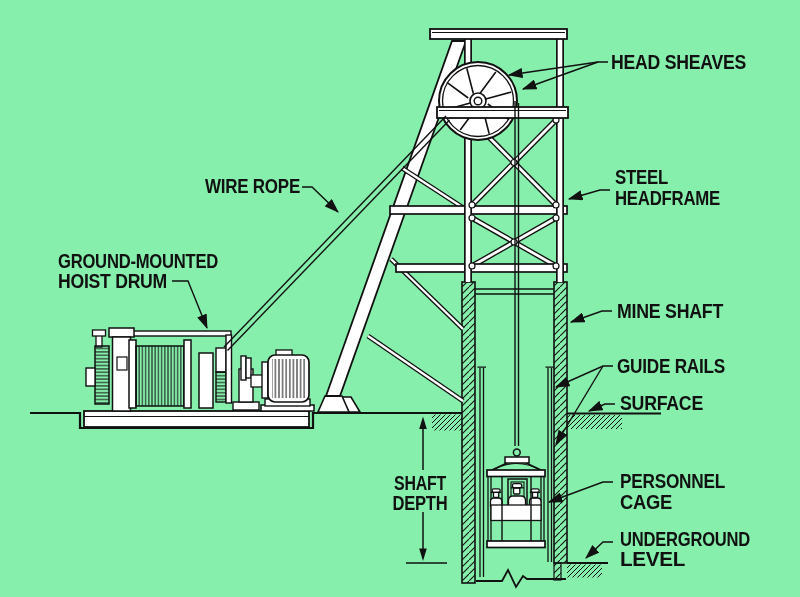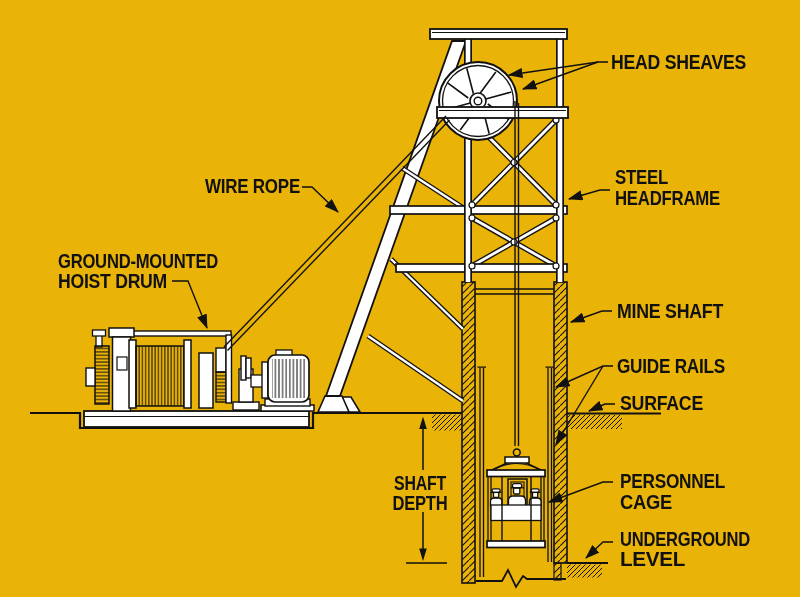--- a/index.html
+++ b/index.html
@@ -1,16 +1,16 @@
 <!DOCTYPE html>
 <html><head>
 <meta charset="utf-8">
 <style>
   html,body{margin:0;padding:0;background:#ffffff;}
-  .stage{position:relative;width:800px;height:597px;background:#eab308;overflow:hidden;
+  .stage{position:relative;width:800px;height:597px;background:#86efac;overflow:hidden;
          font-family:"Liberation Sans", sans-serif;text-align:right;}
   svg{position:absolute;left:0;top:0;}
   text{font-family:"Liberation Sans", sans-serif;font-weight:700;font-size:21px;fill:#111;
        letter-spacing:-0.3px;}
 </style>
 </head>
 <body>
 
 <div class="stage">
 <svg width="800" height="597" viewBox="0 0 800 597">

